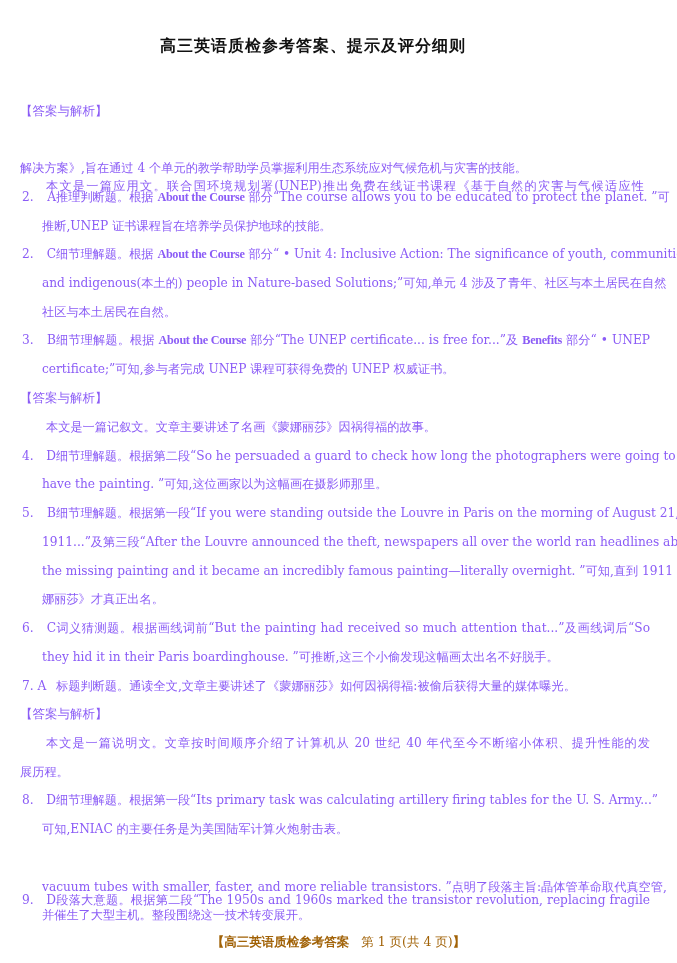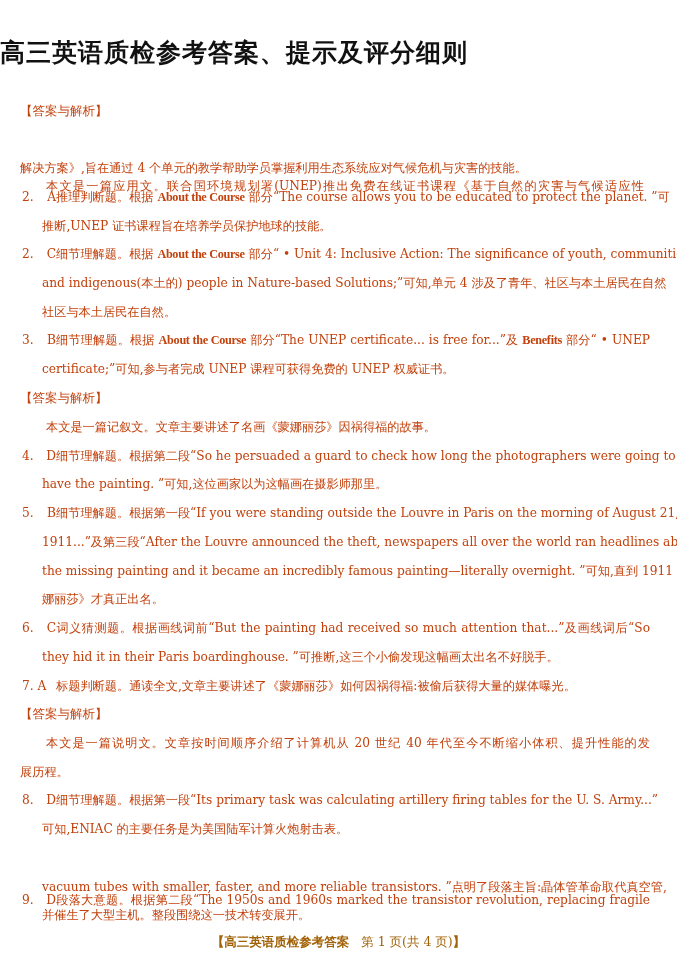--- a/index.html
+++ b/index.html
@@ -2,27 +2,27 @@
 <html><head>
 <meta charset="utf-8">
 <style>
   html, body { margin: 0; padding: 0; background: #ffffff; }
   body {
     width: 677px; height: 963px; position: relative; overflow: hidden;
     font-family: "DejaVu Serif", "Liberation Serif", serif;
     color: #111111;
   }
   .title {
-    position: absolute; left: 0; top: 36px; width: 626px; text-align: left;
+    position: absolute; left: 0; top: 36px; width: 626px; text-align: center;
     font-family: "DejaVu Sans", "Liberation Sans", sans-serif;
-    font-size: 25px; font-weight: bold; letter-spacing: 1px; color: #111;
+    font-size: 16px; font-weight: bold; letter-spacing: 1px; color: #111;
   }
   .line {
     position: absolute; white-space: nowrap;
-    font-size: 12.2px; line-height: 16px; color: #c2410c;
+    font-size: 12.2px; line-height: 16px; color: #8b5cf6;
   }
   .line b { font-family: "Liberation Serif", serif; font-weight: bold; letter-spacing: -0.3px; }
   .heading { left: 20px; font-size: 12.5px; }
   .indent1 { left: 46px; }
   .hang { left: 26px; }
   .cont { left: 42px; }
   .flush { left: 20px; }
   .justify-f { width: 630px; text-align: justify; text-align-last: justify; }
   .qnum { display: inline-block; width: 34px; }
   .footer {

